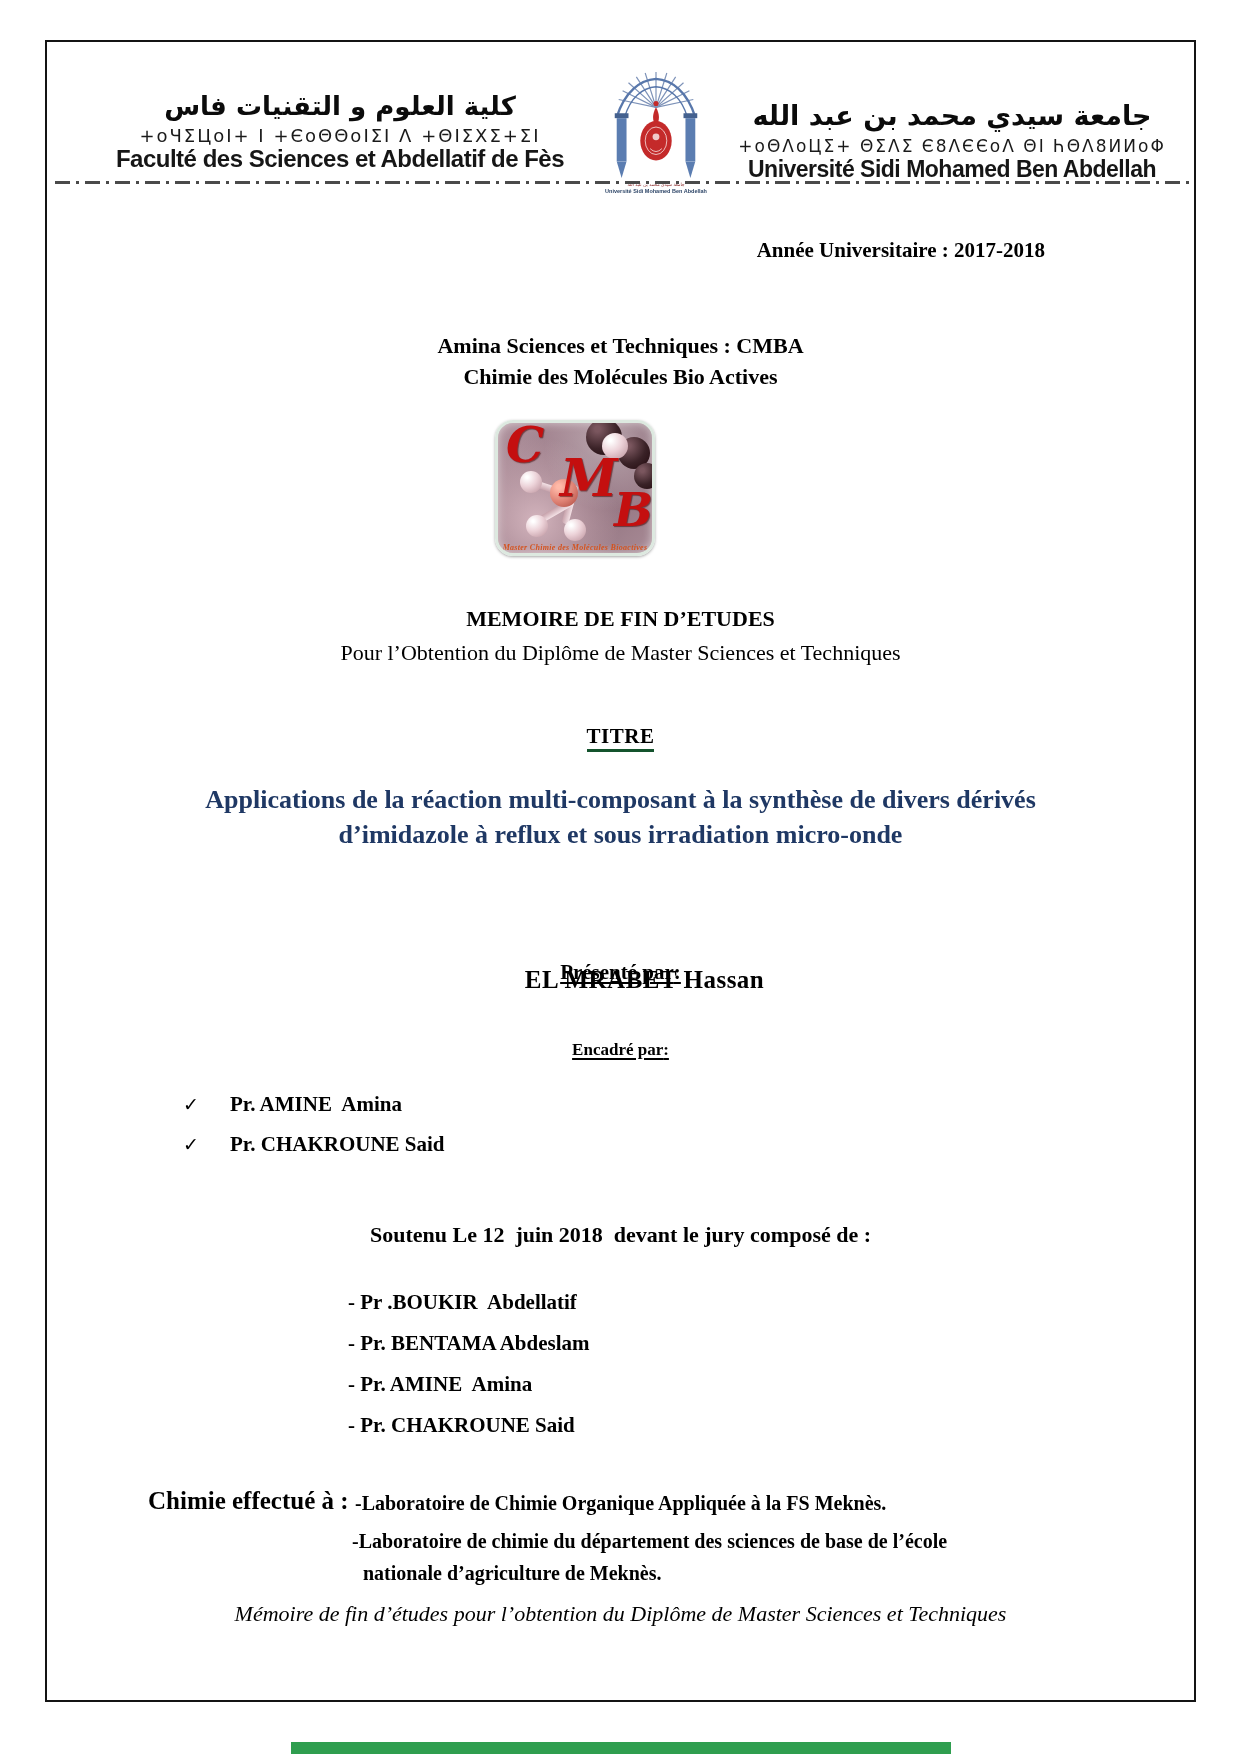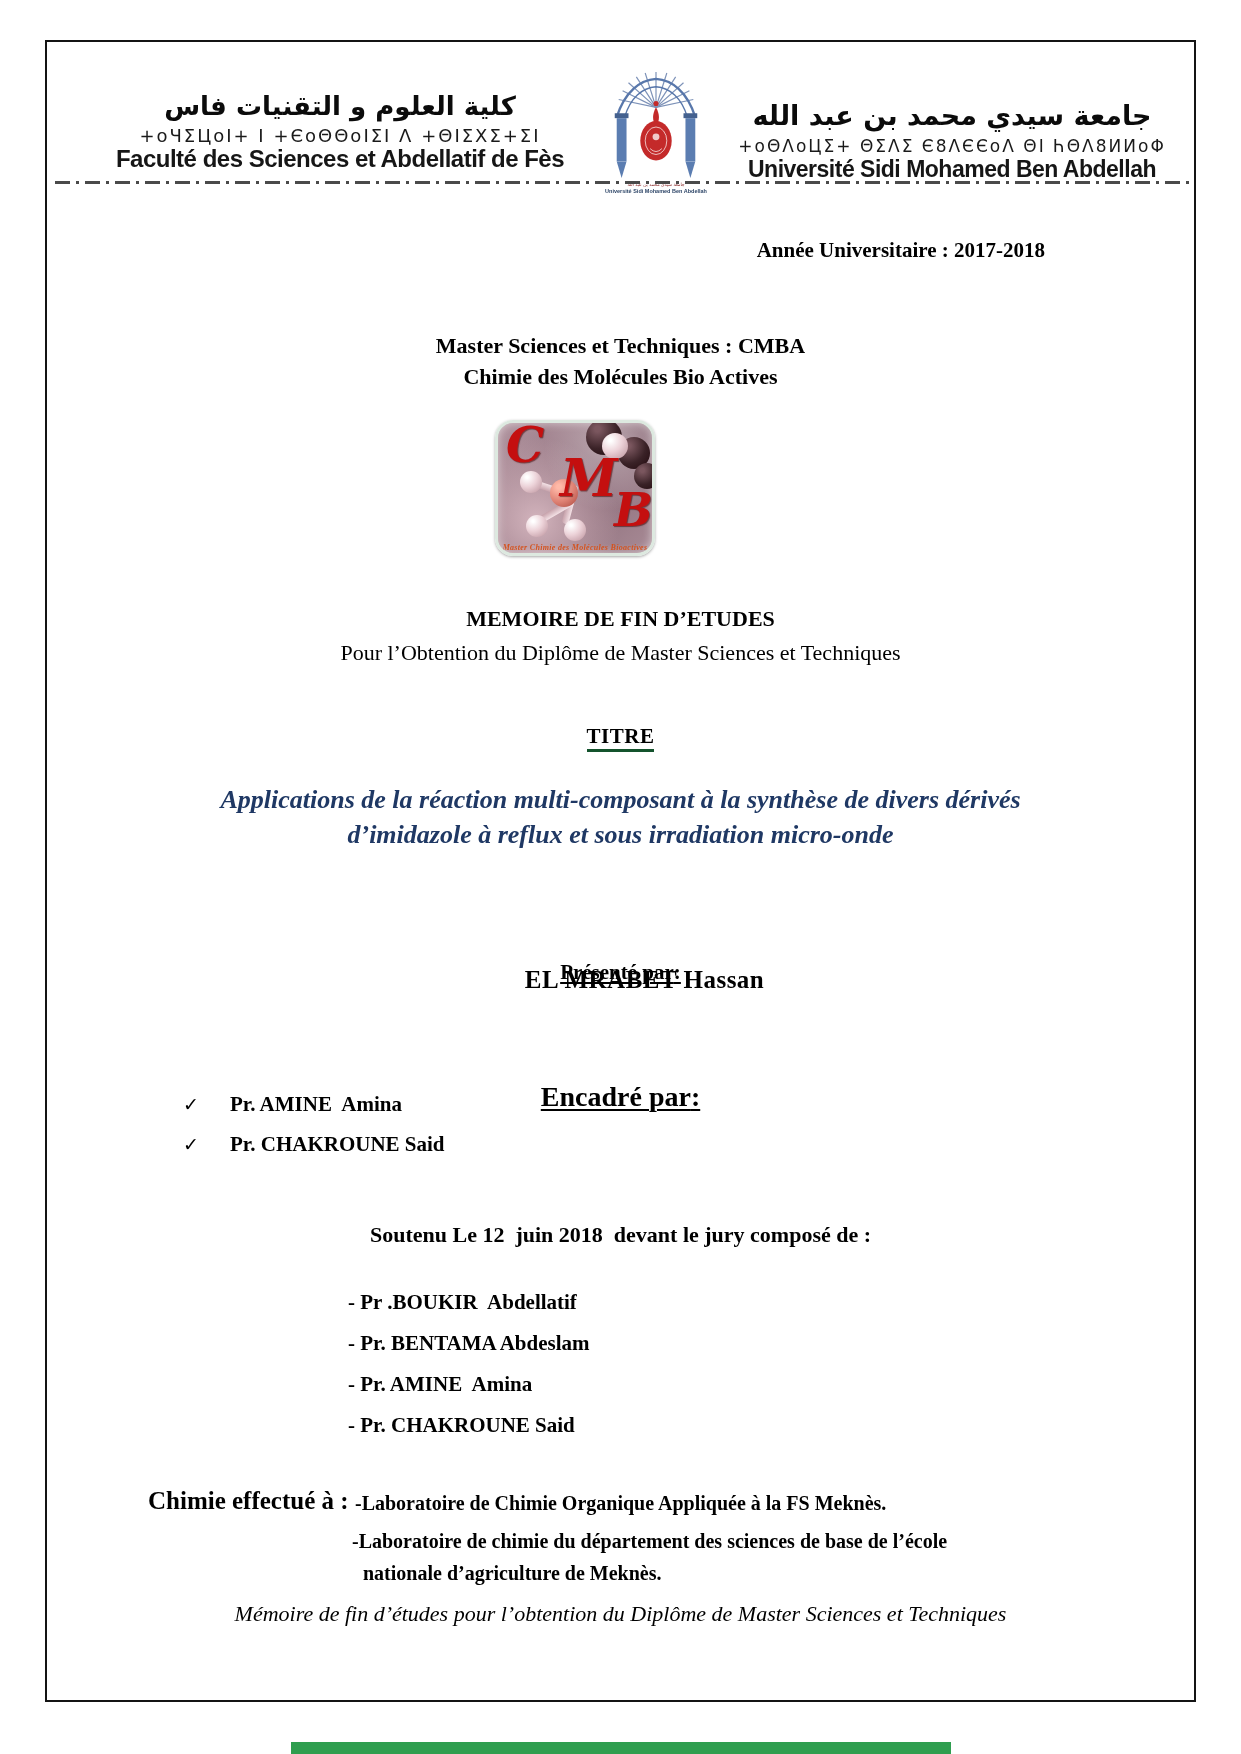--- a/index.html
+++ b/index.html
@@ -36,27 +36,27 @@
   .sph-red{background:radial-gradient(circle at 32% 28%, #ffb9a8 8%, #dd7f72 55%, #a8453c);}
   .stick{position:absolute;height:7px;border-radius:4px;background:linear-gradient(#f4e2e6,#c7a2ab);}
   .cmb-letter{position:absolute;font-family:"DejaVu Serif",serif;font-style:italic;font-weight:bold;color:#c40f0f;text-shadow:1px 1px 1px rgba(60,0,0,.55);}
   .cmb-caption{position:absolute;left:0;bottom:1px;width:100%;text-align:center;font-size:8px;font-style:italic;font-weight:bold;color:#d4531f;letter-spacing:0.3px;}
 
   .memoire{top:606px;font-size:22px;font-weight:bold;}
   .pour{top:640px;font-size:22px;}
   .titre{top:724px;font-size:21px;}
   .titre span{font-weight:bold;border-bottom:3px solid #14532d;padding-bottom:1px;letter-spacing:0.5px;}
 
-  .thesis{top:782px;font-size:26px;font-weight:bold;font-style:italic;line-height:35px;color:#1F3864;font-family:"Liberation Serif",serif;}
+  .thesis{top:782px;font-size:26px;font-weight:bold;line-height:35px;color:#1F3864;font-family:"Liberation Serif",serif;}
 
   .presente{top:960px;font-size:21px;}
   .presente span,.encadre span{font-weight:bold;text-decoration:underline;text-underline-offset:3px;text-decoration-thickness:2px;}
   .colon{font-weight:bold;text-decoration:none;}
   .name{top:966px;font-size:25px;font-weight:bold;letter-spacing:0.5px;padding-left:24px;}
-  .encadre{top:1040px;font-size:28px;margin-top:41px;}
+  .encadre{top:1040px;font-size:17px;}
 
   .checklist{position:absolute;left:183px;top:1092px;font-size:21px;font-weight:bold;}
   .checkrow{display:flex;align-items:baseline;height:40px;}
   .checkmark{font-family:"DejaVu Sans",sans-serif;font-size:19px;width:47px;font-weight:normal;}
 
   .soutenu{top:1222px;font-size:22px;font-weight:bold;}
 
   .jury{position:absolute;left:348px;top:1282px;font-size:21px;font-weight:bold;line-height:41px;}
 
   .stage-label{position:absolute;left:148px;top:1487px;font-size:25px;font-weight:bold;}
@@ -119,21 +119,21 @@
   <div class="hdr-arabic" style="font-size:27px;">جامعة سيدي محمد بن عبد الله</div>
   <div class="hdr-tif" style="font-size:17px;">+oΘΛoЦΣ+ ΘΣΛΣ Є8ΛЄЄoΛ ΘI ҺΘΛ8ИИoΦ</div>
   <div class="hdr-latin" style="font-size:23px;">Université Sidi Mohamed Ben Abdellah</div>
 </div>
 
 <div class="separator"></div>
 
 <div class="annee">Année Universitaire : 2017-2018</div>
 
 <div class="row master">
-  <div>Master Sciences et Techniques : CMBA</div>
+  <div>Amina Sciences et Techniques : CMBA</div>
   <div>Chimie des Molécules Bio Actives</div>
 </div>
 
 <div class="cmb">
   <div class="sphere sph-dark" style="left:88px;top:-4px;width:36px;height:36px;"></div>
   <div class="sphere sph-dark" style="left:120px;top:14px;width:32px;height:32px;"></div>
   <div class="sphere sph-dark" style="left:136px;top:40px;width:26px;height:26px;"></div>
   <div class="sphere sph-pink" style="left:104px;top:10px;width:26px;height:26px;"></div>
   <div class="stick" style="left:30px;top:62px;width:44px;transform:rotate(18deg);"></div>
   <div class="stick" style="left:52px;top:78px;width:40px;transform:rotate(105deg);"></div>

